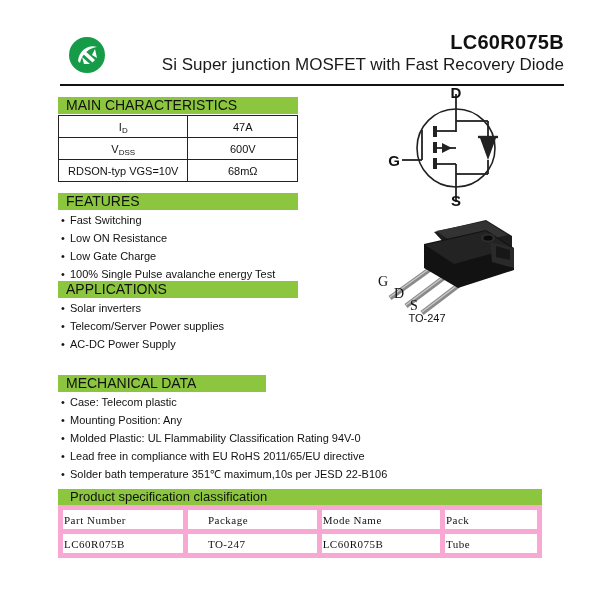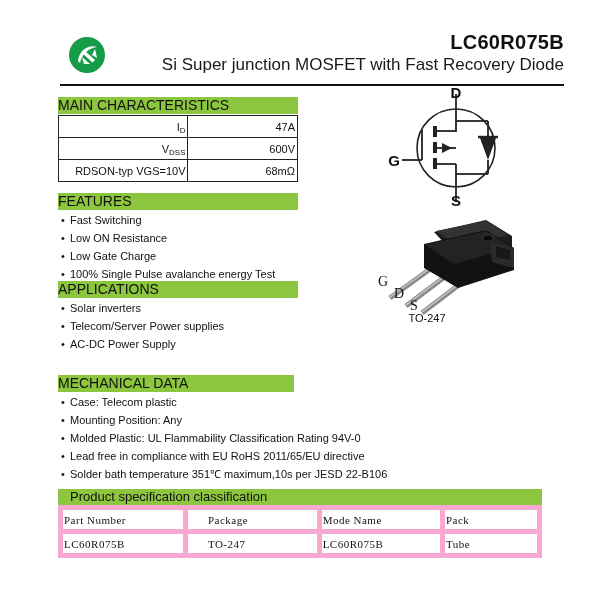--- a/index.html
+++ b/index.html
@@ -60,38 +60,38 @@
   }
 
   
   .sec-bar {
     position: absolute;
     background: #8CC63E;
     height: 17px;
     line-height: 17px;
     font-size: 14px;
     color: #111;
-    padding-left: 0;
+    padding-left: 8px;
     box-sizing: border-box;
     white-space: nowrap;
     overflow: hidden;
   }
 
   
   .mc-table {
     position: absolute;
     left: 58px; top: 115px;
     width: 240px;
     border-collapse: collapse;
     font-size: 11px;
   }
   .mc-table td {
     border: 1px solid #222;
     height: 21px;
-    text-align: right;
+    text-align: center;
     vertical-align: middle;
     padding: 0 2px;
     color: #111;
   }
   .mc-table td.lbl { width: 130px; }
   .mc-table td.val { width: 110px; }
   sub { font-size: 8px; vertical-align: baseline; position: relative; top: 2px; }
 
   
   .bullets {
@@ -217,21 +217,21 @@
   </div>
 
   <div class="sec-bar" style="left:58px; top:281px; width:240px;">APPLICATIONS</div>
 
   <div class="bullets" style="left:58px; top:299px; width:280px;">
     <div>Solar inverters</div>
     <div>Telecom/Server Power supplies</div>
     <div>AC-DC Power Supply</div>
   </div>
 
-  <div class="sec-bar" style="left:58px; top:375px; width:236px;">MECHANICAL DATA</div>
+  <div class="sec-bar" style="left:58px; top:375px; width:208px;">MECHANICAL DATA</div>
 
   <div class="bullets" style="left:58px; top:393px; width:420px;">
     <div>Case: Telecom plastic</div>
     <div>Mounting Position: Any</div>
     <div>Molded Plastic: UL Flammability Classification Rating 94V-0</div>
     <div>Lead free in compliance with EU RoHS 2011/65/EU directive</div>
     <div>Solder bath temperature 351℃ maximum,10s   per JESD 22-B106</div>
   </div>
 
   <div class="symbol-box">

